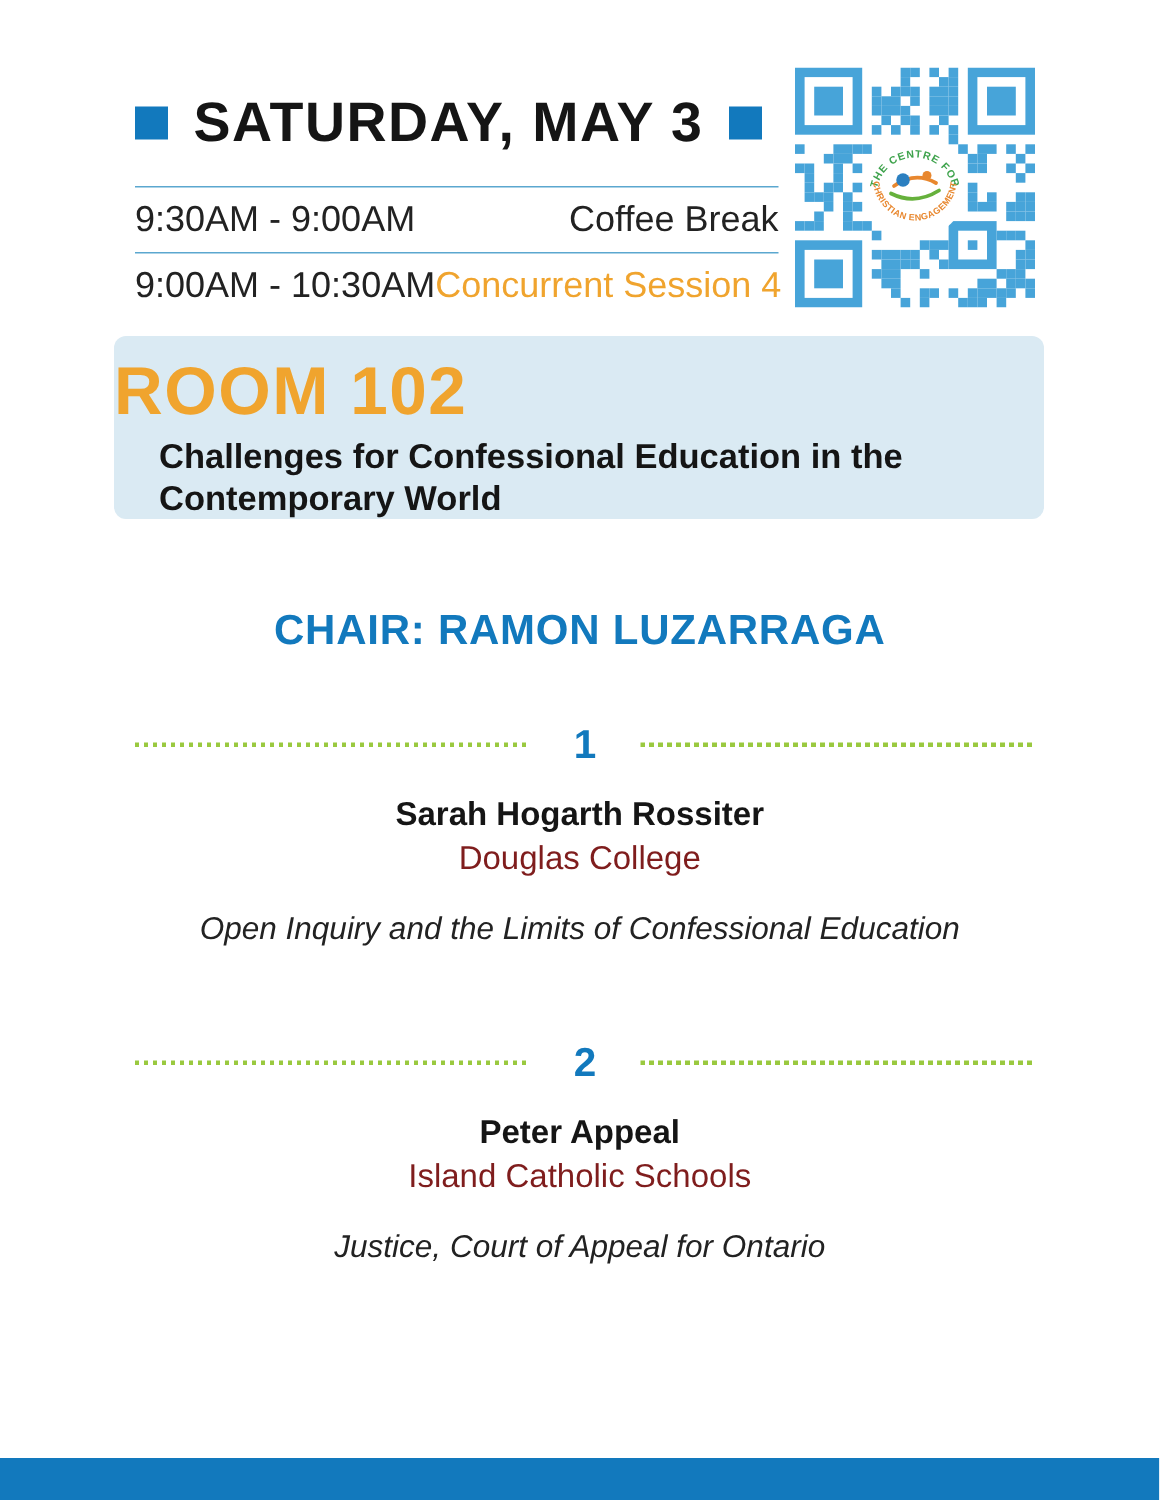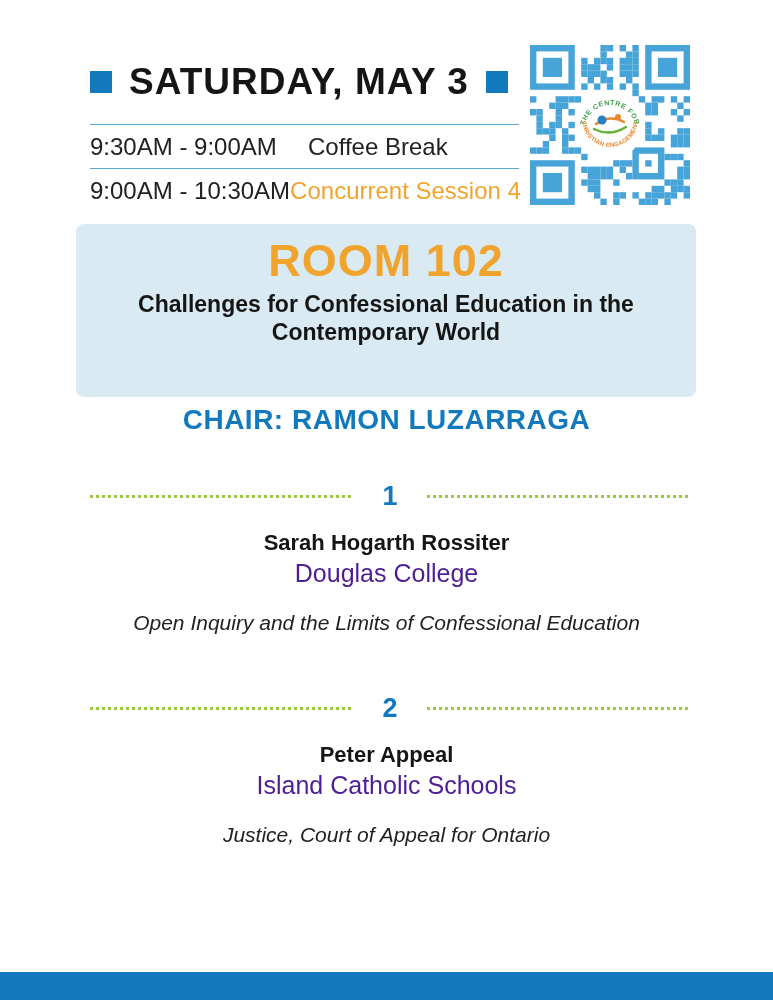--- a/index.html
+++ b/index.html
@@ -9,45 +9,45 @@
   }
 
   
   .title-row { position:absolute; top:61px; left:90px; display:flex; align-items:center; gap:17px; }
   .sq { width:22px; height:22px; background:var(--accent-blue,#1279bd); flex:0 0 auto; }
   .page-title { margin:0; font-size:37px; font-weight:bold; letter-spacing:1px; color:#151515; white-space:nowrap; }
 
   .schedule { position:absolute; top:124px; left:90px; width:429px; }
   .sched-row { display:flex; align-items:center; height:43px; border-top:1px solid var(--line-blue,#5ba7cf); font-size:24px; color:#222; }
   .sched-time { width:218px; white-space:nowrap; }
-  .sched-event { flex:1; text-align:left; white-space:nowrap; }
+  .sched-event { flex:1; text-align:right; white-space:nowrap; }
   .sched-event.highlight { color:var(--orange,#f0a42e); }
 
   .qr { position:absolute; top:45px; left:530px; width:160px; height:160px; }
   .logo-top  { fill:var(--logo-green,#3fa34d); font-size:7px; font-weight:bold; letter-spacing:0.6px; }
   .logo-bot  { fill:var(--logo-orange,#e8872e); font-size:6px; font-weight:bold; letter-spacing:0.3px; }
 
   
-  .room-box { position:absolute; top:224px; left:76px; width:620px; height:173px;
-    background:var(--box-blue,#daeaf3); border-radius:8px; text-align:center; }
+  .room-box { position:absolute; top:224px; left:76px; width:620px; height:122px;
+    background:var(--box-blue,#daeaf3); border-radius:8px; }
   .room-name { margin-top:11px; font-size:45px; font-weight:bold; letter-spacing:1px; color:var(--orange,#f0a42e); }
   .room-title { margin:3px auto 0; width:560px; font-size:23px; font-weight:bold; line-height:1.22; color:#151515; }
 
   
   .chair { position:absolute; top:404px; left:0; width:100%; text-align:center;
     font-size:28px; font-weight:bold; letter-spacing:0.5px; color:var(--accent-blue,#1279bd); }
 
   
   .session { position:absolute; left:0; width:100%; text-align:center; }
   .divider { display:flex; align-items:center; height:40px; margin:0 83px 0 90px; gap:26px; }
   .dots { flex:1; height:3px;
     background-image:repeating-linear-gradient(to right, var(--dot-green,#9ac93f) 0 3px, transparent 3px 6px); }
   .num { font-size:27px; font-weight:bold; color:var(--accent-blue,#1279bd); min-width:22px; }
   .presenter { margin-top:14px; font-size:22px; font-weight:bold; color:#151515; }
-  .affiliation { margin-top:3px; font-size:25px; color:#4c1d95; }
+  .affiliation { margin-top:3px; font-size:22px; color:#7f1d1d; }
   .paper { margin-top:23px; font-size:21px; font-style:italic; color:#222; }
 
   .footer-bar { position:absolute; left:0; bottom:0; width:100%; height:28px; background:var(--accent-blue,#1279bd); }
 </style>
 </head>
 <body>
 
 <div class="page">
 
   <div class="title-row">

